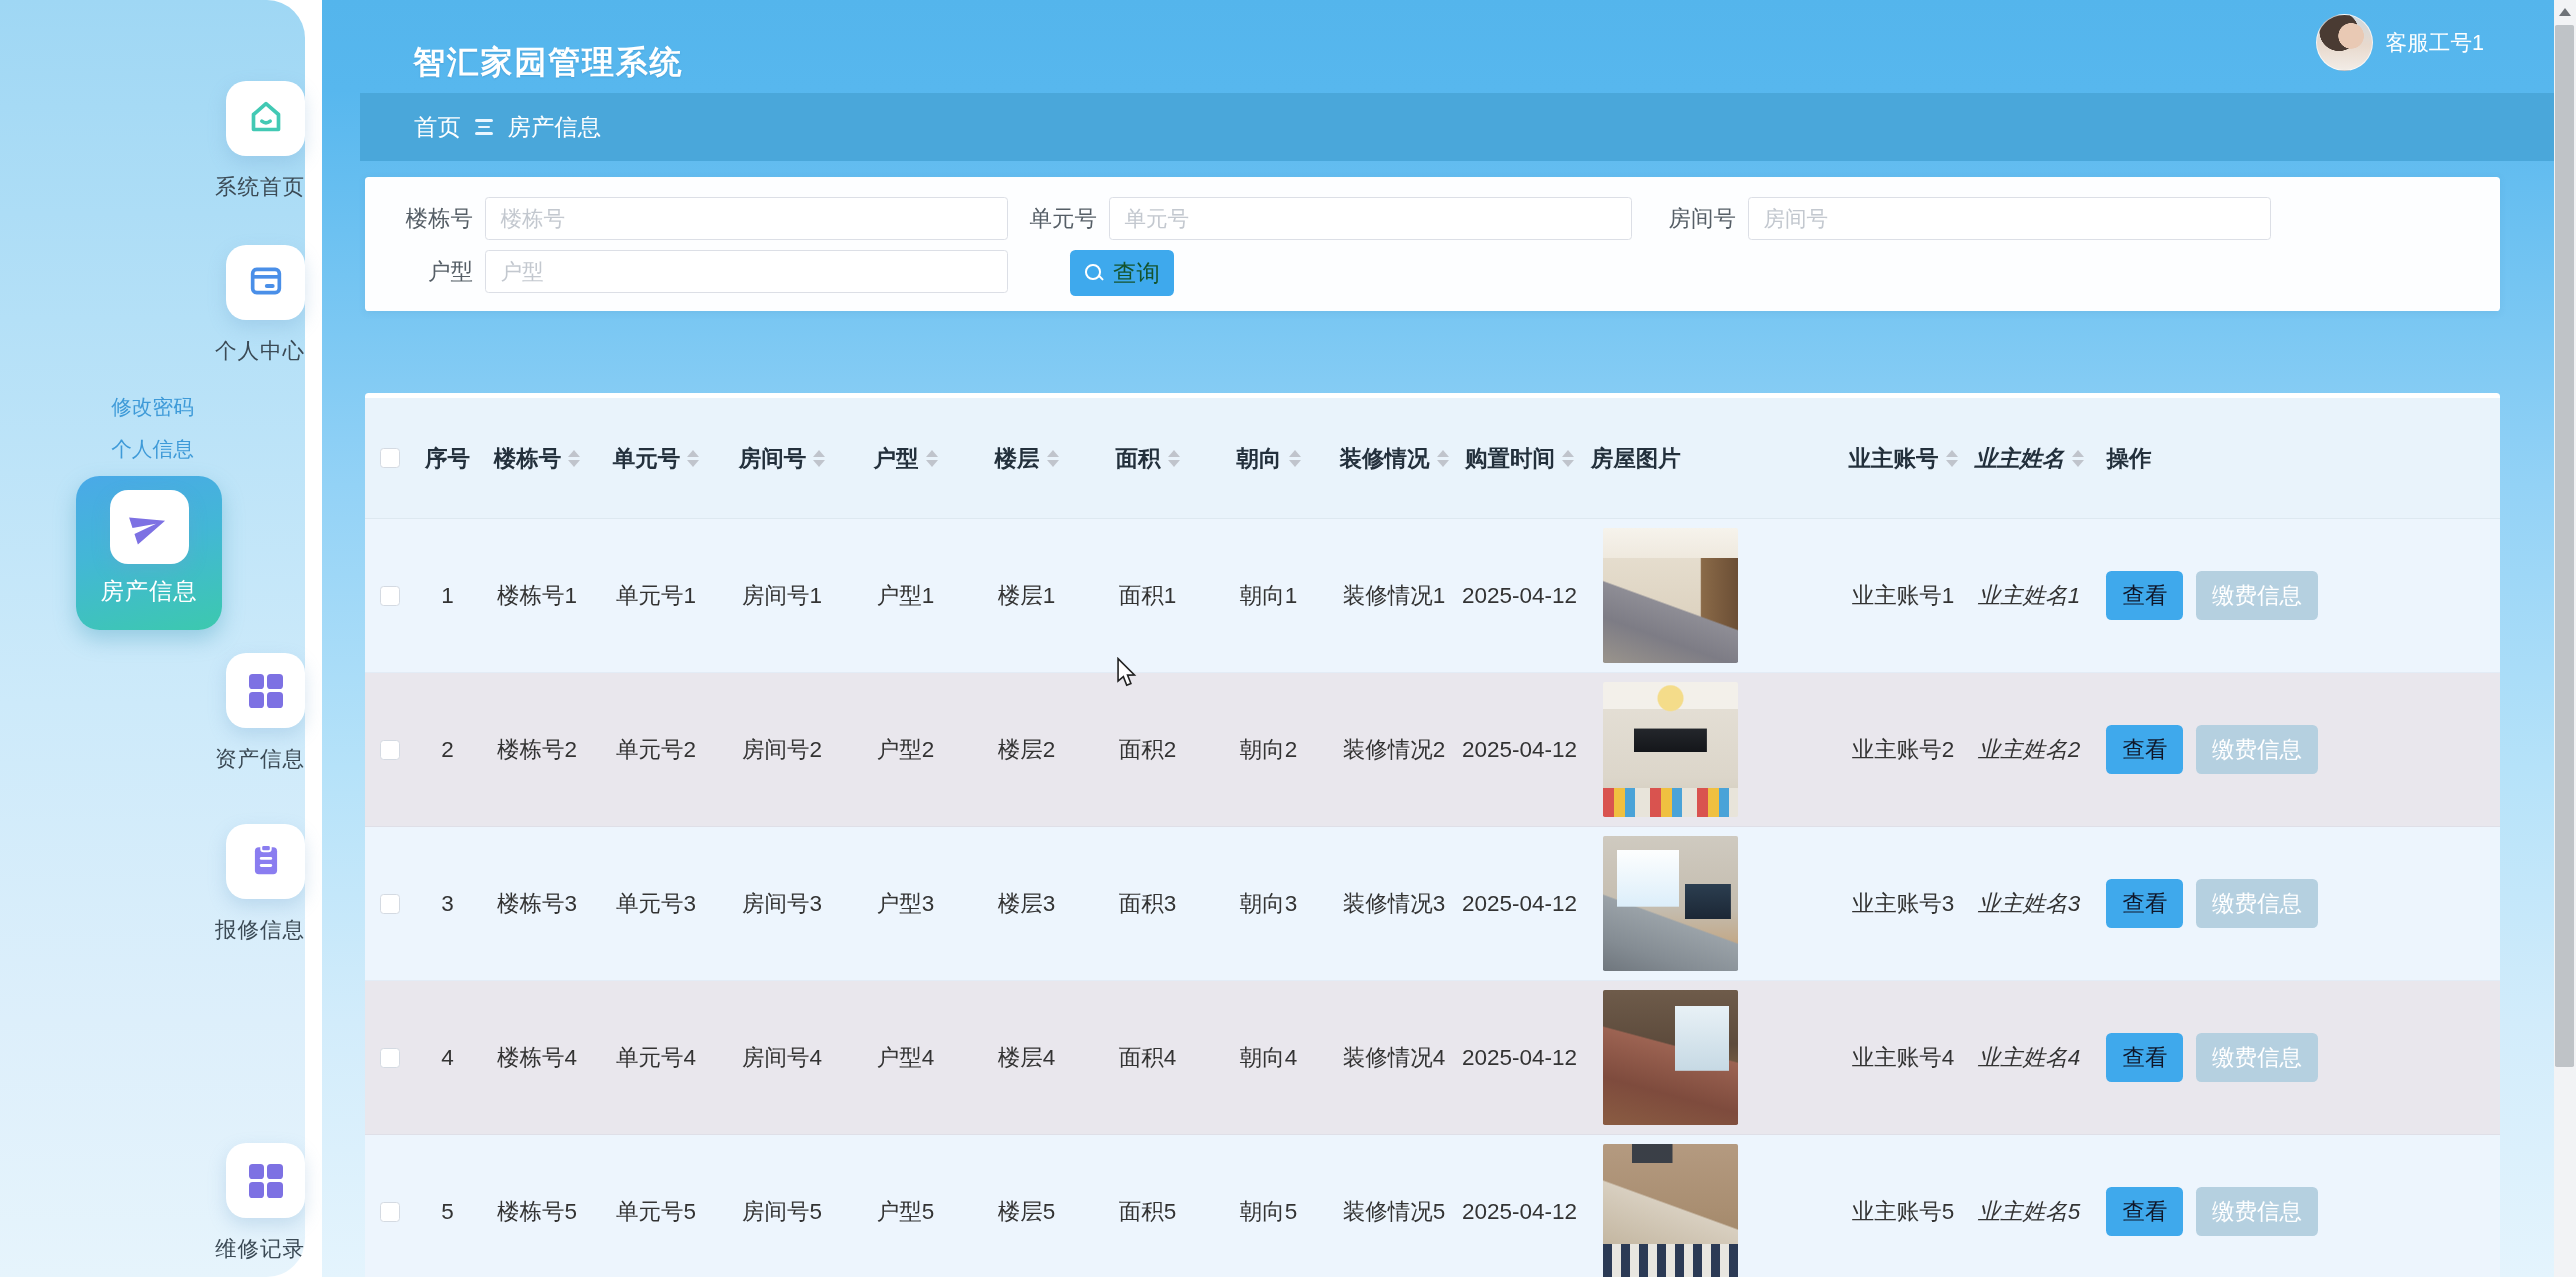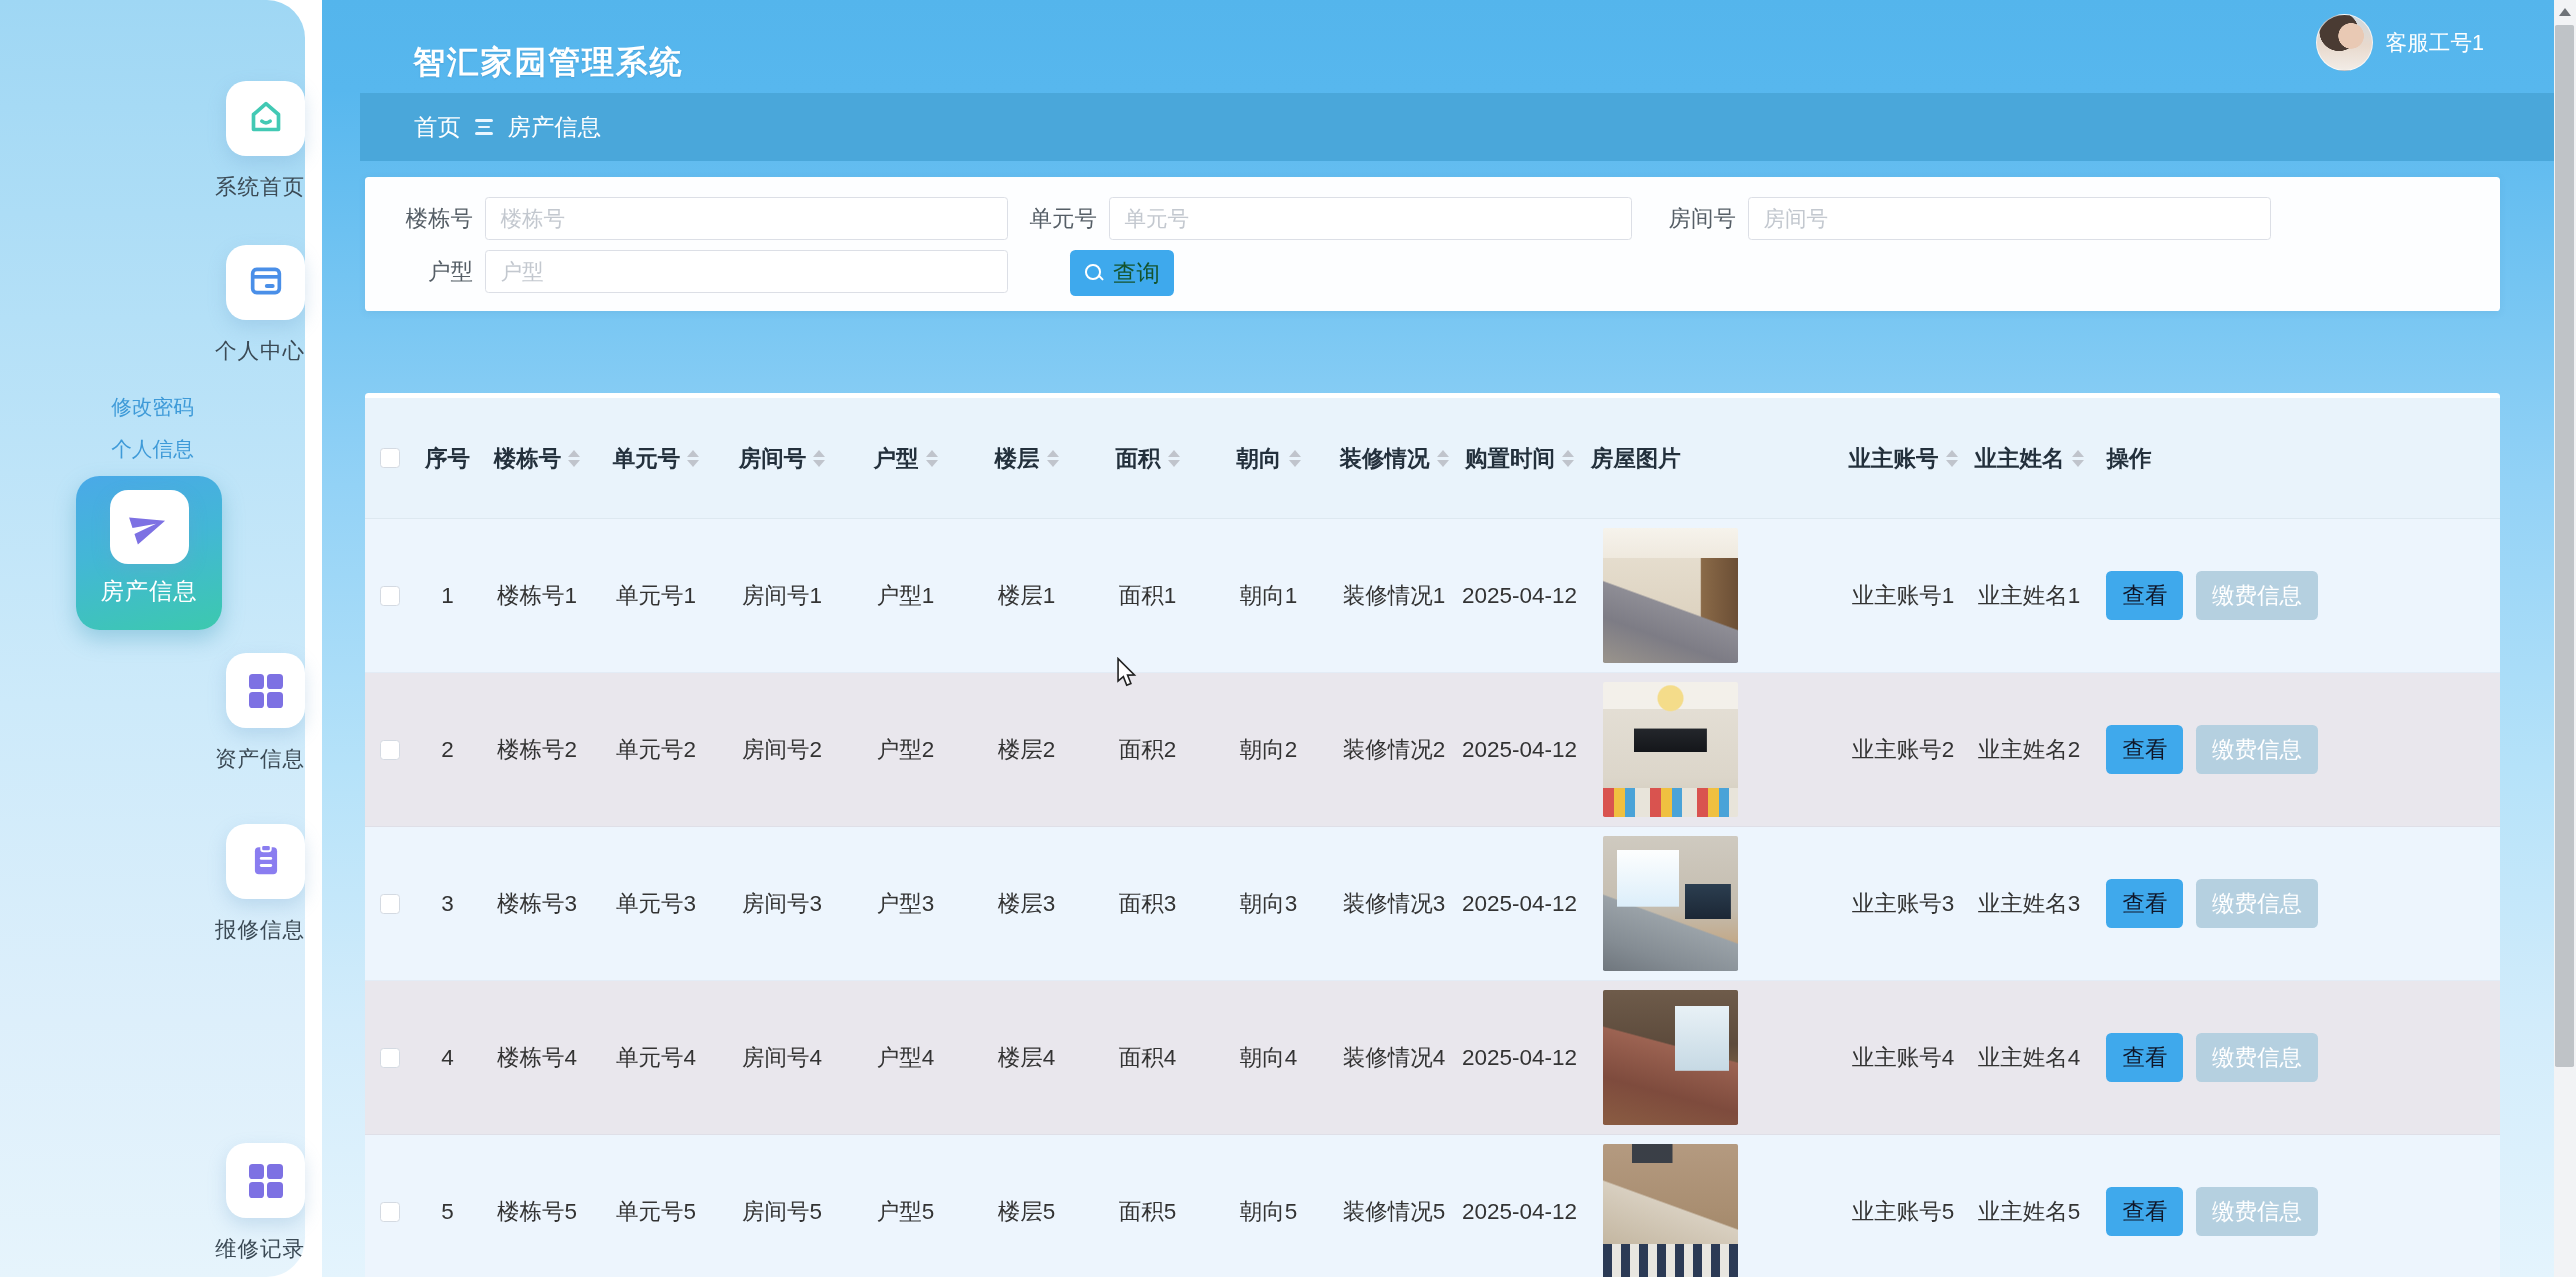--- a/index.html
+++ b/index.html
@@ -105,21 +105,21 @@
   .trow { display:flex; align-items:center; width:2135px; }
   .thead { height:121px; background:#e9f3fb; border-bottom:0.9px solid #dde8f0; }
   .tr-data { height:154px; border-bottom:0.9px solid rgba(120,140,160,.08); }
   .r-odd { background:#edf5fd; }
   .r-even { background:#e9e7ed; }
   .tc { flex:0 0 auto; display:flex; align-items:center; justify-content:center; font-size:22.5px; color:#333; }
   .tc-head { color:#23303c; font-weight:bold; gap:7.2px; }
   .c0{width:49px;} .c1{width:67px;} .c2{width:112px;} .c3{width:126px;} .c4{width:126px;}
   .c5{width:121px;} .c6{width:121px;} .c7{width:121px;} .c8{width:121px;} .c9{width:130px;}
   .c10{width:121px;} .c11{width:260px; justify-content:flex-start; padding-left:10.8px;}
-  .c12{width:126px;} .c13{width:126px;}
+  .c12{width:126px;} .c13{width:126px;font-style:italic;}
   .c14{width:407px; justify-content:flex-start; padding-left:14.4px; gap:12.6px;}
   .chk {
     width:20px; height:20px; background:#ffffff; border:1.8px solid #d4dae2; border-radius:3.6px; cursor:pointer;
   }
   .sort { display:flex; flex-direction:column; gap:2.7px; cursor:pointer; }
   .sort .up { width:0; height:0; border-left:6.3px solid transparent; border-right:6.3px solid transparent; border-bottom:7.2px solid #c0c4cc; }
   .sort .dn { width:0; height:0; border-left:6.3px solid transparent; border-right:6.3px solid transparent; border-top:7.2px solid #c0c4cc; }
   .btn-view {
     min-width:75px; height:49px; padding:0 16px; background:#3fa9ec; color:#0f172a;
     border:none; border-radius:5.4px; font-size:22.5px; cursor:pointer; font-family:"Liberation Sans",sans-serif;

